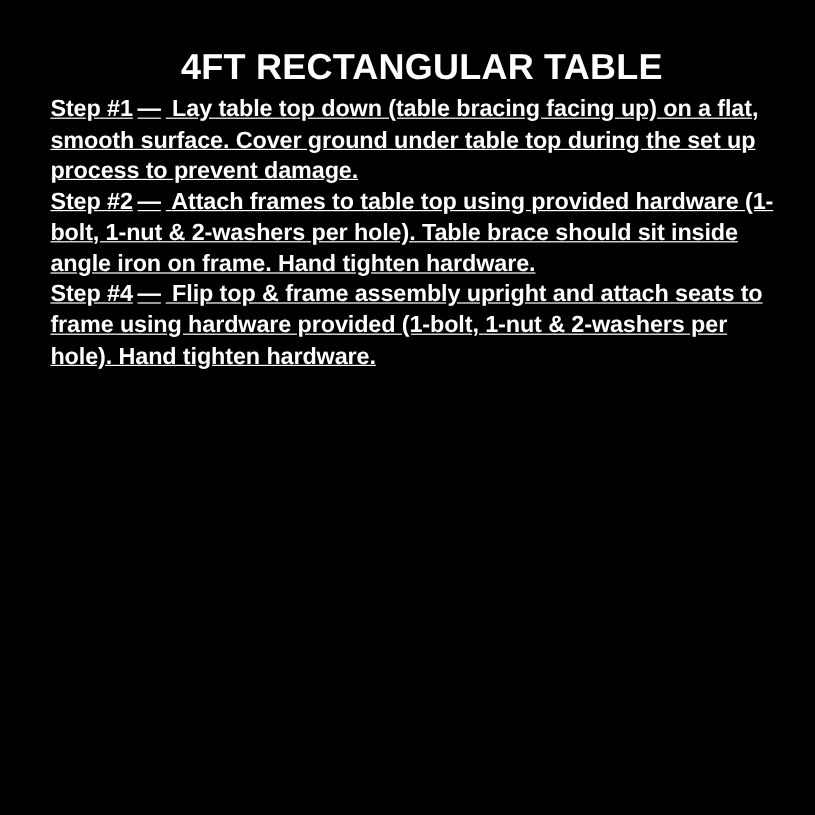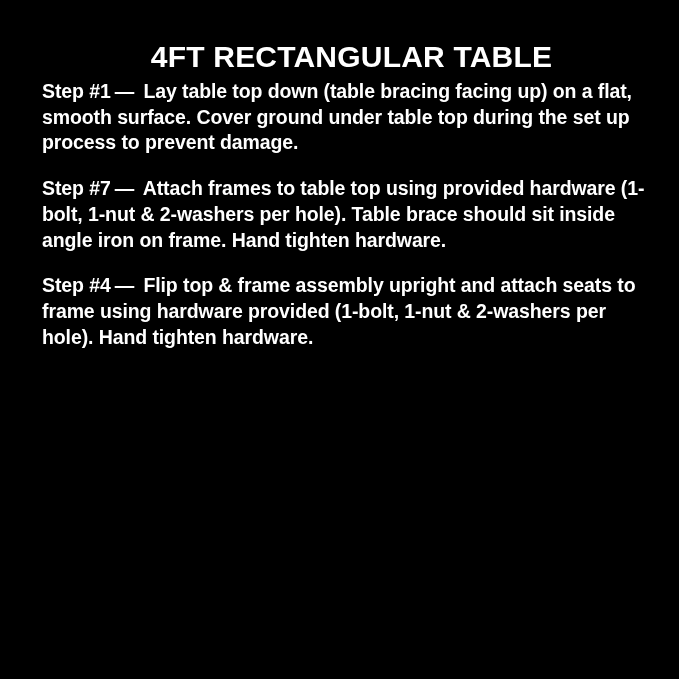--- a/index.html
+++ b/index.html
@@ -33,21 +33,21 @@
   .subtitle {
     text-align: center;
     font-size: 24px;
     font-weight: bold;
     line-height: 1.1;
     margin: 0 0 22px 0;
   }
   .steps {
     display: flex;
     flex-direction: column;
-    gap: 20px;
+    text-decoration: underline;
   }
   .step {
     font-size: 19.5px;
     font-weight: bold;
     line-height: 1.32;
     letter-spacing: -0.1px;
     text-align: left;
   }
   .step .label {
     white-space: nowrap;
@@ -63,21 +63,21 @@
 
   <div class="title">4FT RECTANGULAR TABLE</div>
 
   <div class="steps">
 
     <div class="step">
       <span class="label">Step #1</span><span class="dash">—</span> <span>Lay table top down (table bracing facing up) on a flat, smooth surface. Cover ground under table top during the set up process to prevent damage.</span>
     </div>
 
     <div class="step">
-      <span class="label">Step #7</span><span class="dash">—</span> <span>Attach frames to table top using provided hardware (1-bolt, 1-nut &amp; 2-washers per hole). Table brace should sit inside angle iron on frame. Hand tighten hardware.</span>
+      <span class="label">Step #2</span><span class="dash">—</span> <span>Attach frames to table top using provided hardware (1-bolt, 1-nut &amp; 2-washers per hole). Table brace should sit inside angle iron on frame. Hand tighten hardware.</span>
     </div>
 
 
     <div class="step">
       <span class="label">Step #4</span><span class="dash">—</span> <span>Flip top &amp; frame assembly upright and attach seats to frame using hardware provided (1-bolt, 1-nut &amp; 2-washers per hole). Hand tighten hardware.</span>
     </div>
 
 
   </div>
 </div>

